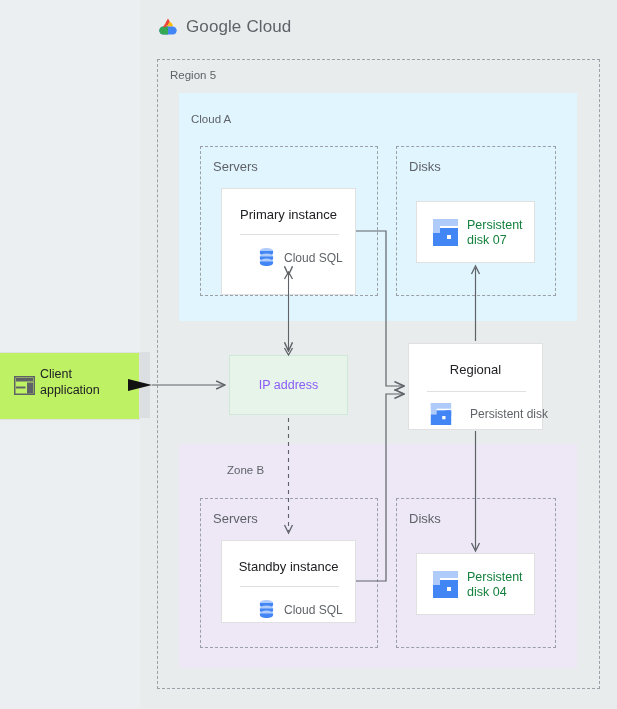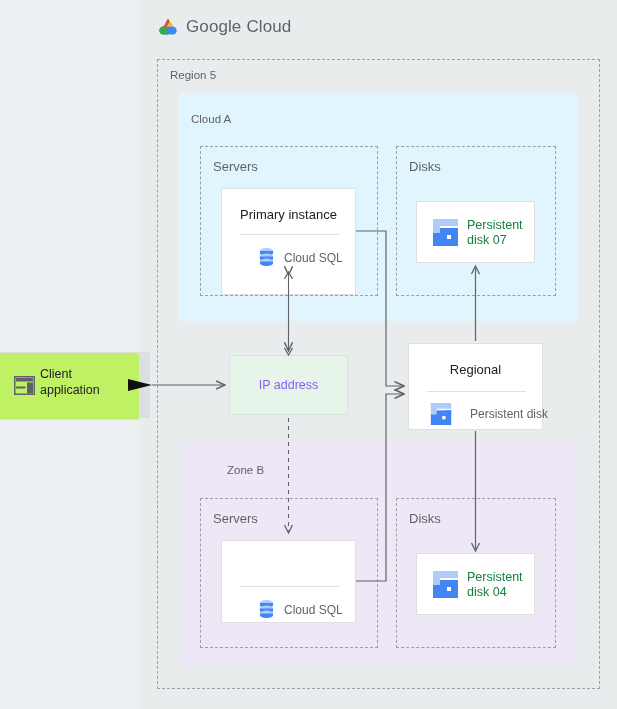--- a/index.html
+++ b/index.html
@@ -143,20 +143,21 @@
   <div class="abs zoneB"></div>
   <div class="abs zoneB-label">Zone B</div>
 
   <div class="abs grp srvB"></div>
   <div class="grp-label srvB-lbl">Servers</div>
 
   <div class="abs grp dskB"></div>
   <div class="grp-label dskB-lbl">Disks</div>
 
   <div class="abs card standby">
+    <div class="card-title" style="top:18px">Standby instance</div>
     <div class="card-rule" style="left:18px;top:45px;width:99px;"></div>
     <div class="icon" style="left:36px;top:58px;">
       <svg width="17" height="19" viewBox="0 0 17 19">
         <ellipse cx="8.5" cy="4" rx="6.6" ry="3.1" fill="#aecbfa"></ellipse>
         <path d="M1.9 4 L1.9 6 C1.9 7.7 4.85 9.1 8.5 9.1 C12.15 9.1 15.1 7.7 15.1 6 L15.1 4 Z" fill="#4285f4"></path>
         <ellipse cx="8.5" cy="9.5" rx="6.6" ry="3.1" fill="#aecbfa"></ellipse>
         <path d="M1.9 9.5 L1.9 11.5 C1.9 13.2 4.85 14.6 8.5 14.6 C12.15 14.6 15.1 13.2 15.1 11.5 L15.1 9.5 Z" fill="#4285f4"></path>
         <ellipse cx="8.5" cy="14.6" rx="6.6" ry="3.1" fill="#aecbfa"></ellipse>
         <path d="M1.9 14.6 L1.9 16 C1.9 17.7 4.85 19 8.5 19 C12.15 19 15.1 17.7 15.1 16 L15.1 14.6 Z" fill="#4285f4"></path>
       </svg>

